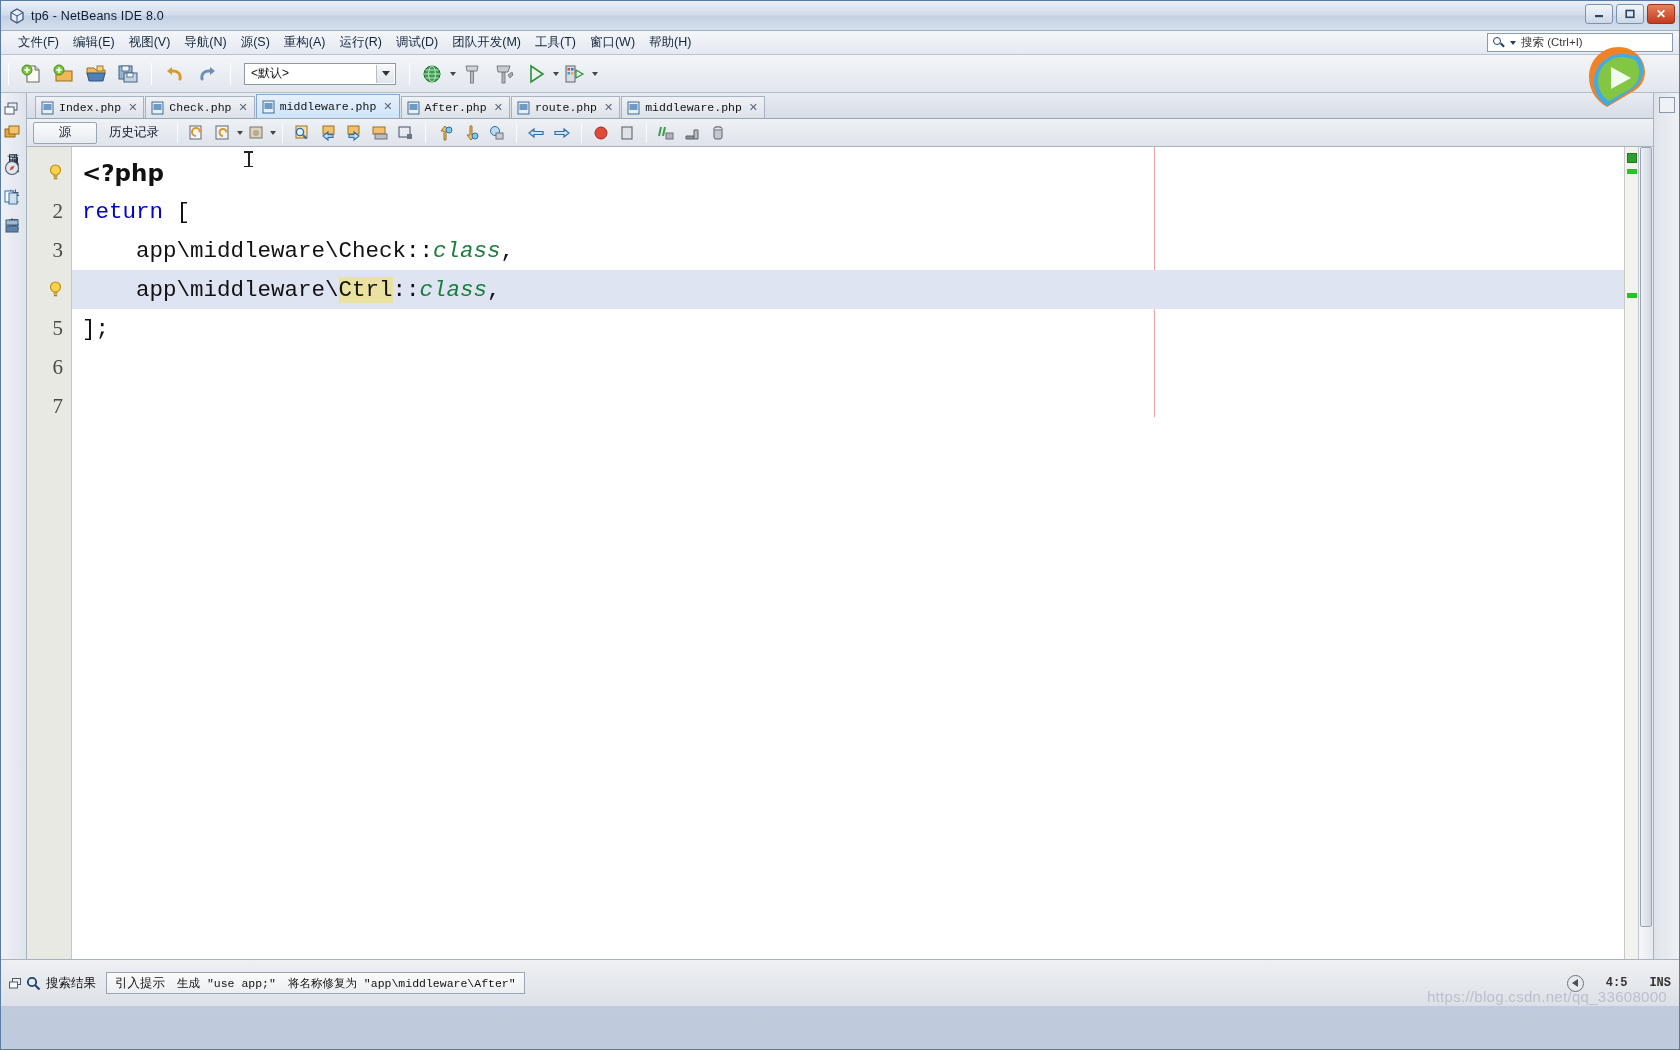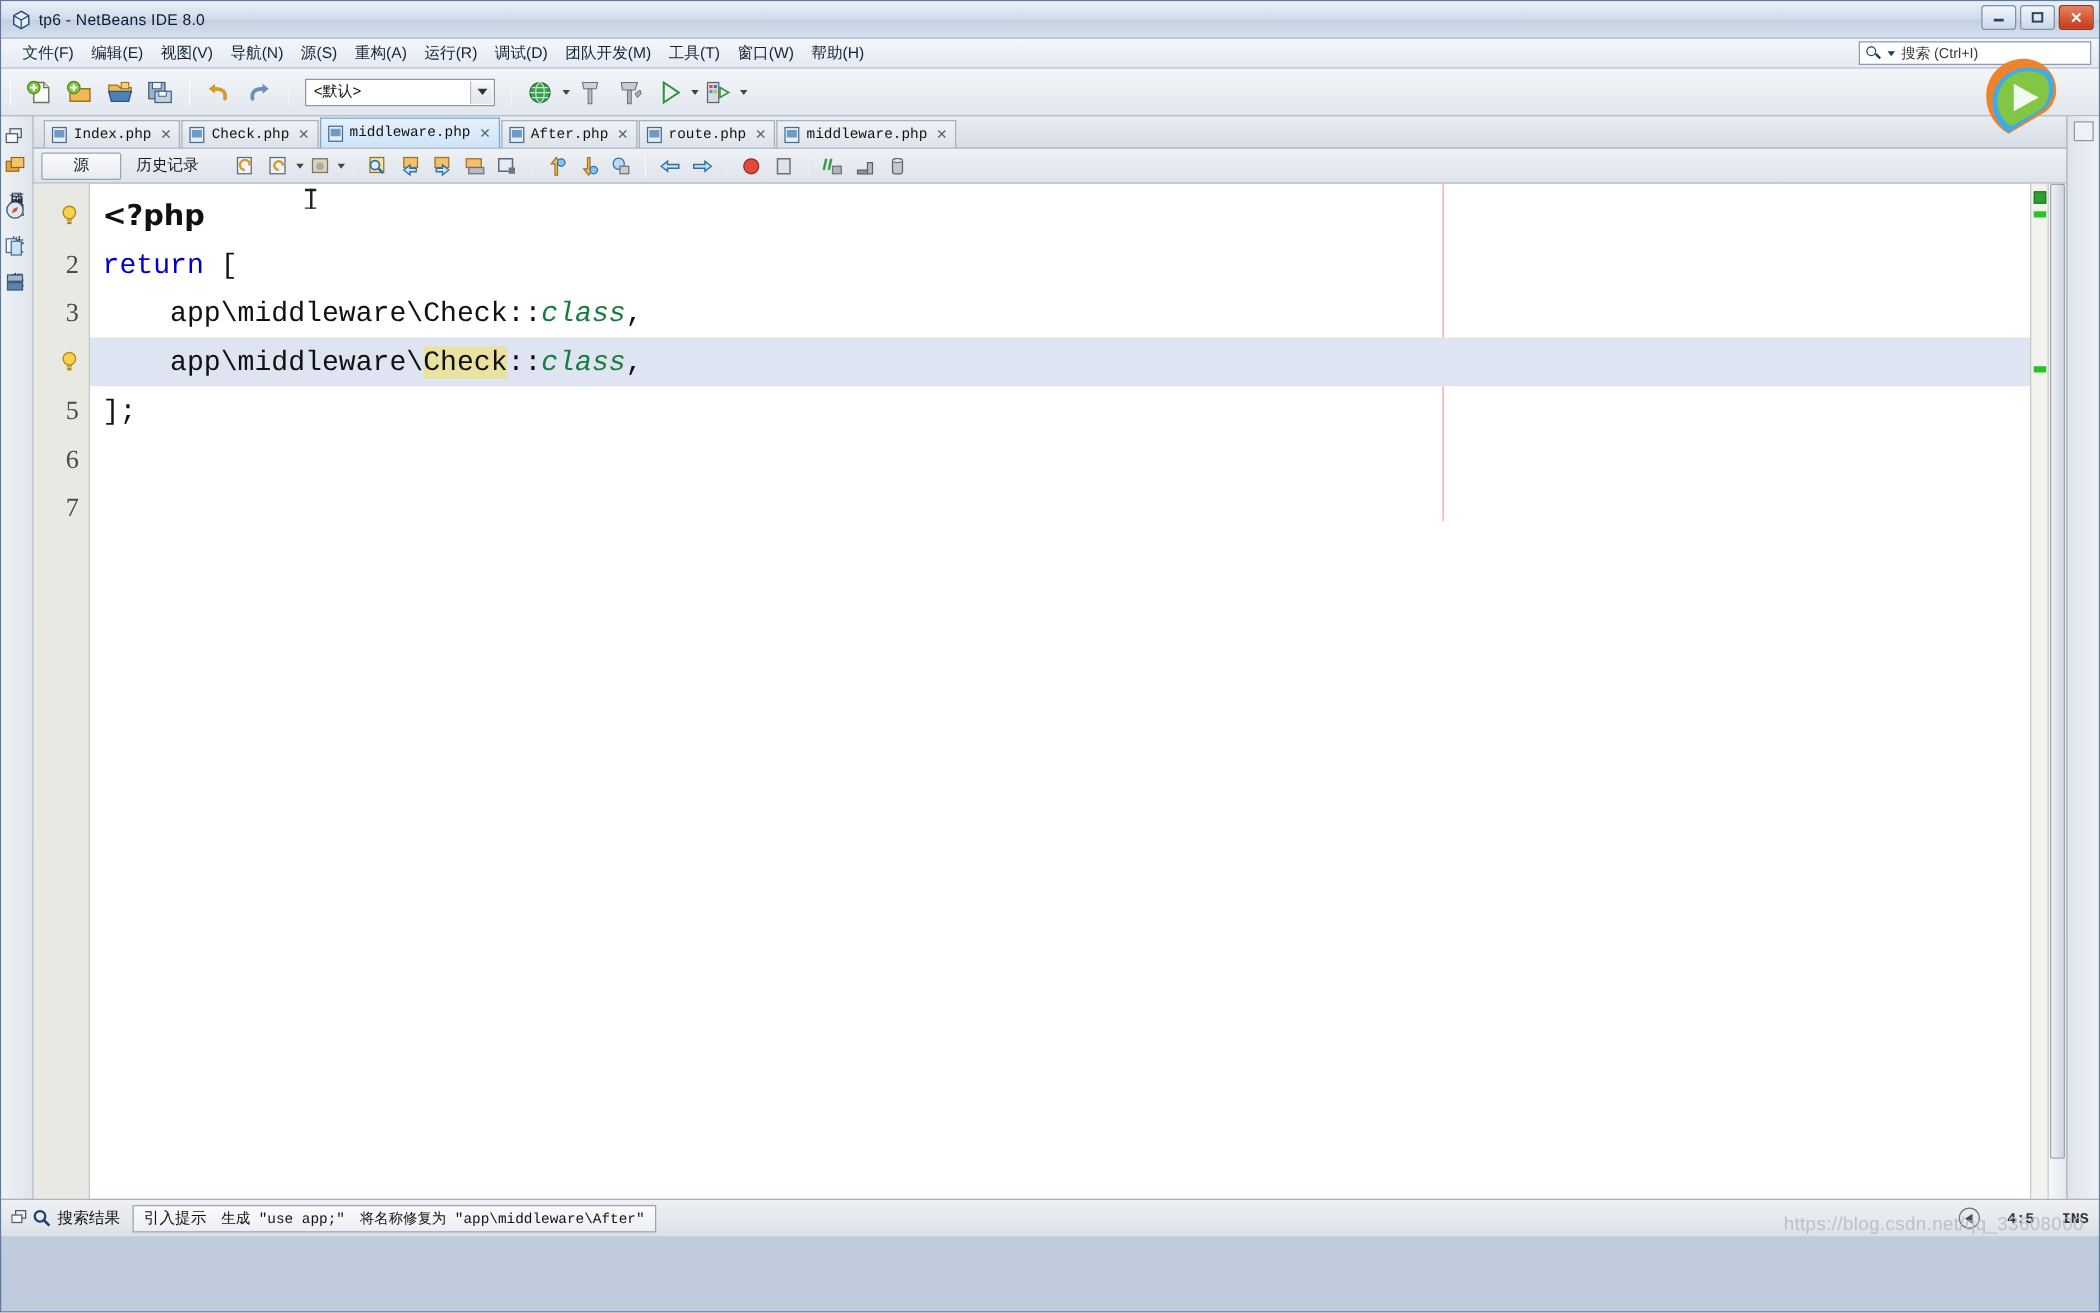--- a/index.html
+++ b/index.html
@@ -249,21 +249,21 @@
 
   
   .right-rail {
     width: 26px; background: linear-gradient(90deg,#dfe4ec,#eef1f5);
     border-left:1px solid #a9b4c2; position:relative;
   }
   .rr-btn { width:16px;height:16px;margin:4px auto 0 auto; border:1px solid #8d99a8; background:#eef2f7; display:block;}
 
   
   .statusbar {
-    height: 30px; background: linear-gradient(180deg,#eef0f3,#dde1e7);
+    height: 47px; background: linear-gradient(180deg,#eef0f3,#dde1e7);
     border-top:1px solid #a9b2bd;
     display:flex; align-items:center; padding-left: 8px; position:relative;
   }
   .sres {
     display:flex; align-items:center; gap:5px; padding: 2px 8px 2px 4px;
     font-size:12.5px; color:#111; cursor:pointer;
   }
   .hintbar {
     margin-left: 2px; height: 22px; display:flex; align-items:center;
     border:1px solid #9aa5b3; background: linear-gradient(180deg,#fbfbfb,#eceef1);
@@ -727,21 +727,21 @@
           </div>
 
           <div class="cline">
             <span class="plain">    app\middleware\Check::</span>
             <span class="cls-kw">class</span>
             <span class="plain">,</span>
           </div>
 
           <div class="cline hl">
             <span class="plain">    app\middleware\</span>
-            <span class="plain sel">Check</span>
+            <span class="plain sel">Ctrl</span>
             <span class="plain">::</span>
             <span class="cls-kw">class</span>
             <span class="plain">,</span>
           </div>
 
           <div class="cline">
             <span class="plain">];</span>
           </div>
           <div class="cline"></div>
           <div class="cline"></div>

